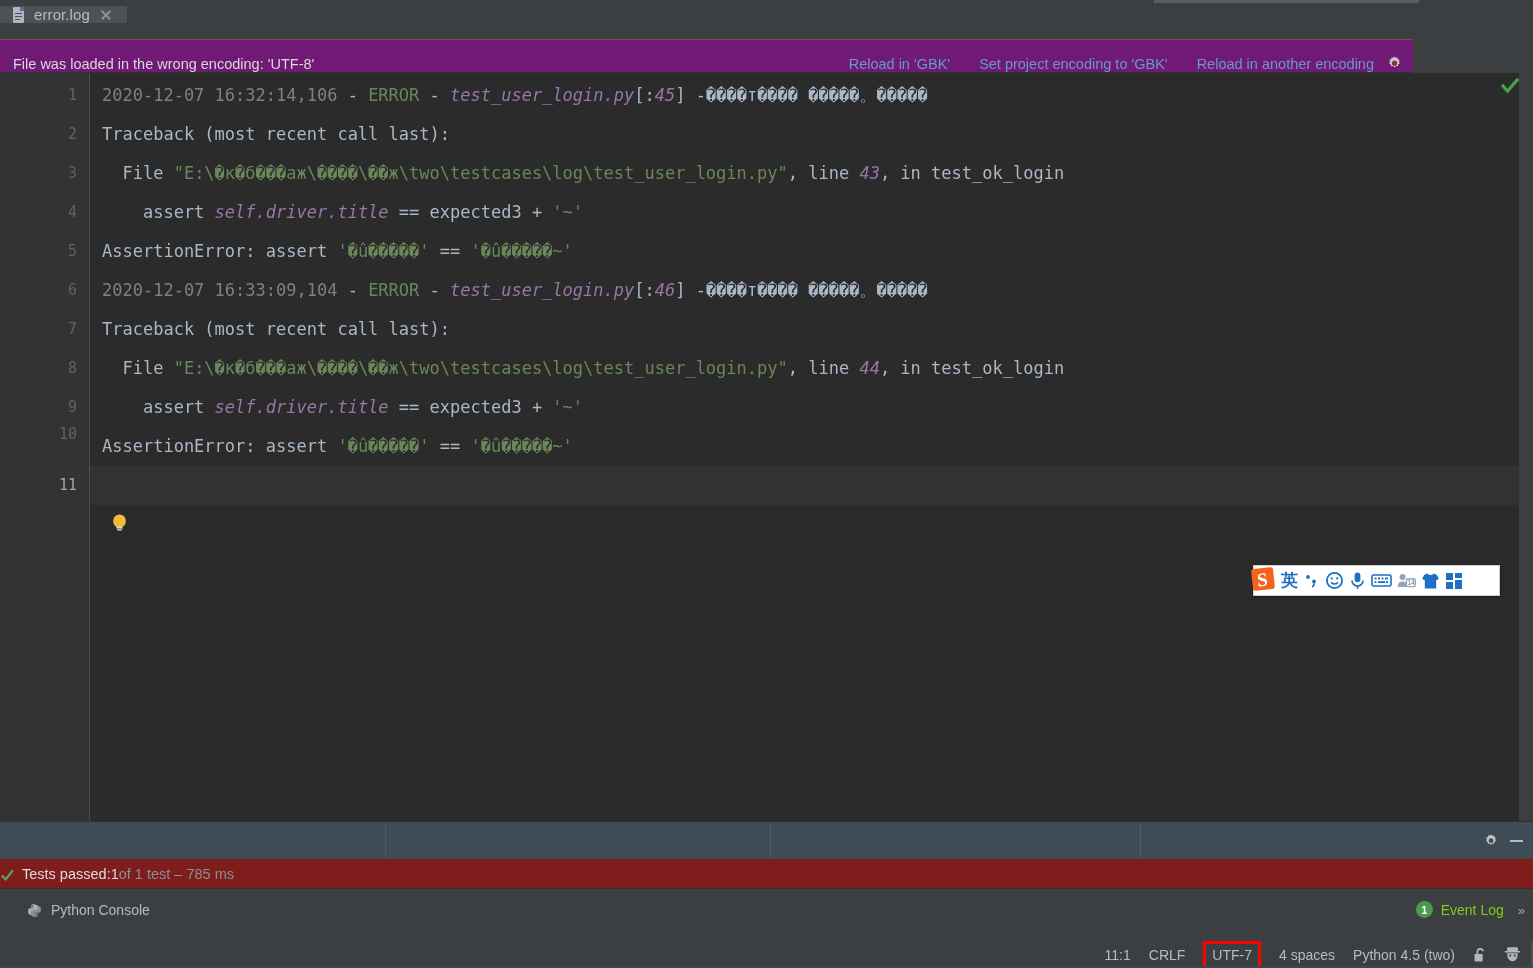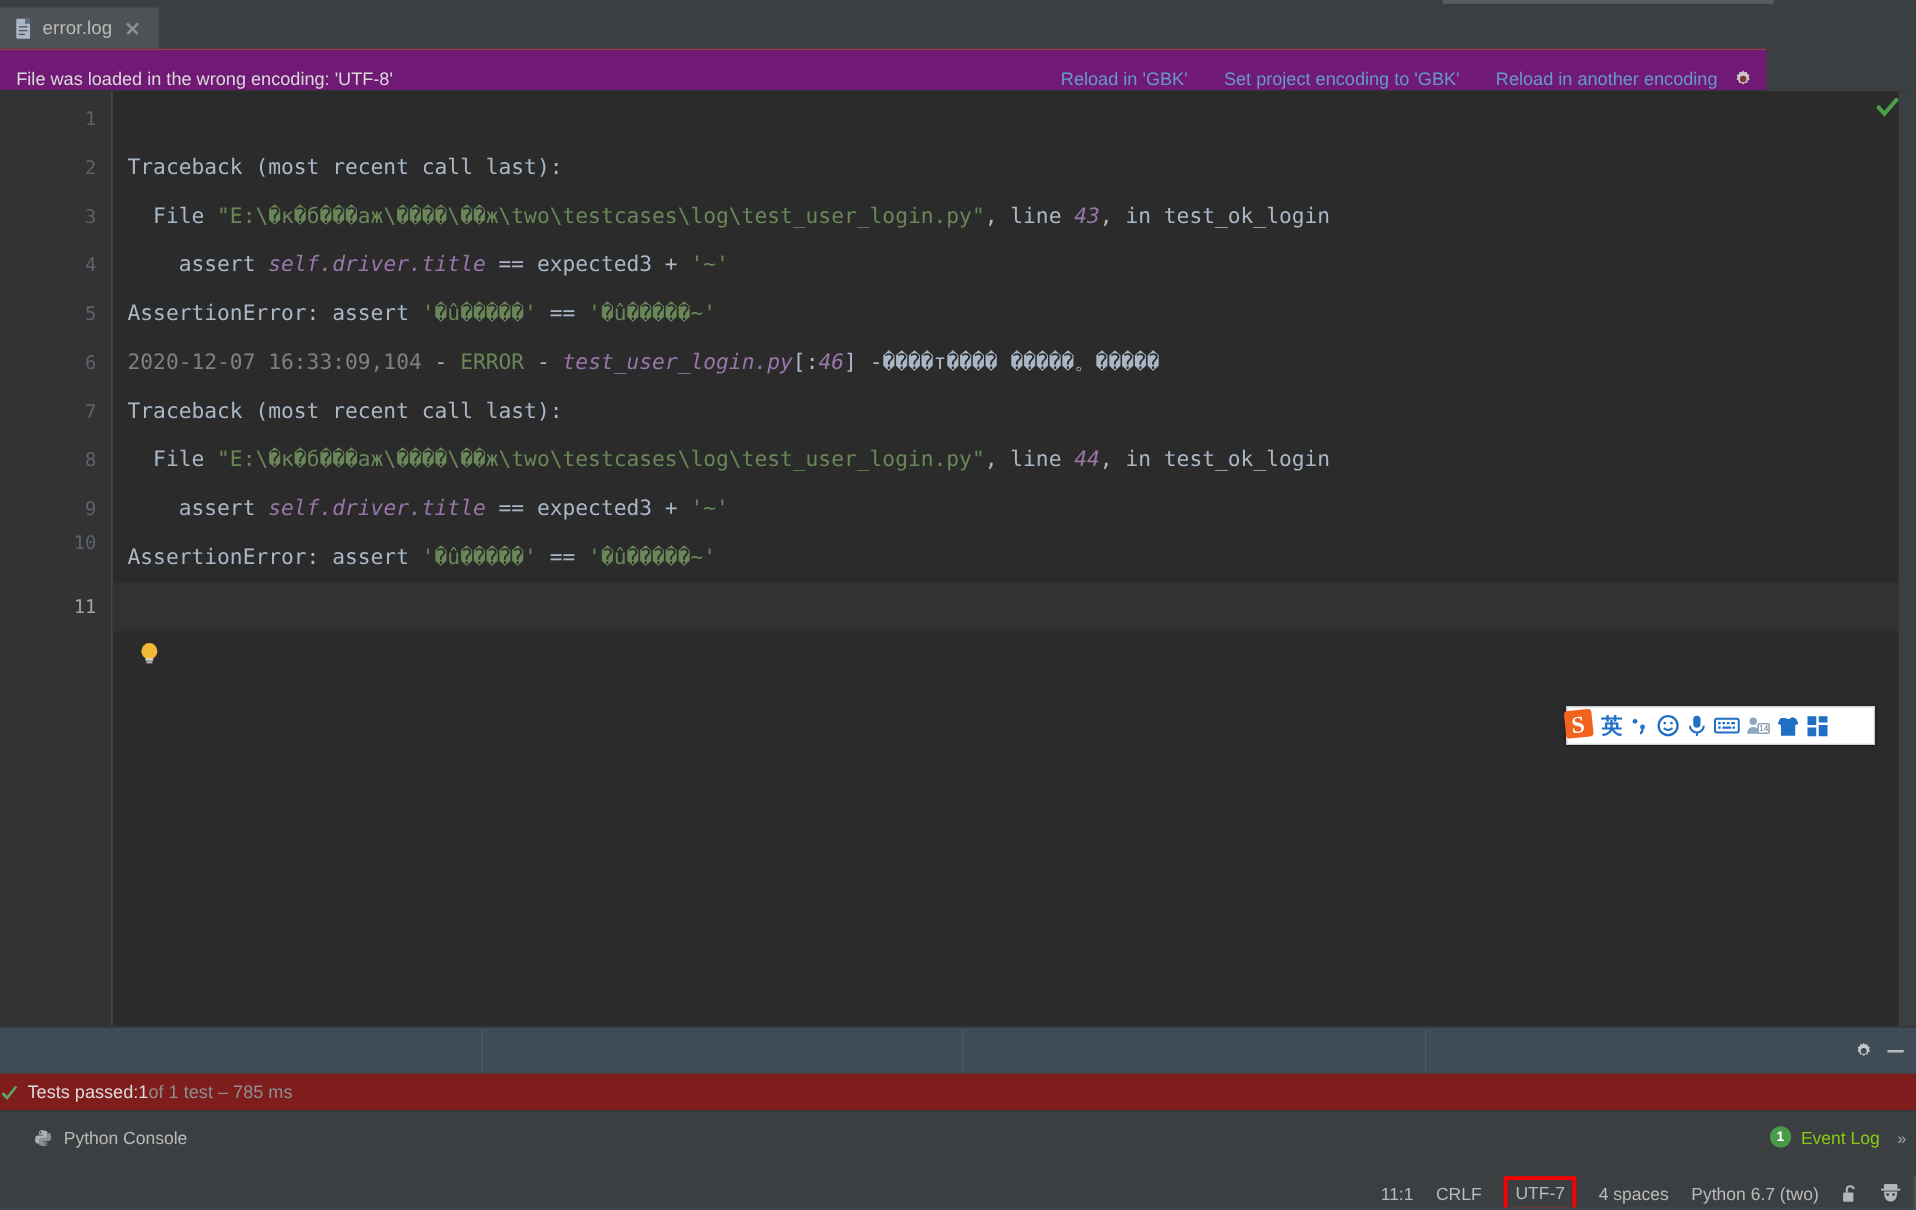--- a/index.html
+++ b/index.html
@@ -26,21 +26,21 @@
   .topstrip .ghost {
     position: absolute; right: 114px; top: 0px; width: 265px; height: 3px;
     background: #5a5d5f;
   }
   .tabbar {
     position: absolute; left: 0; top: 6px; width: 1533px; height: 33px;
     background: #3c3f41;
     border-bottom: 0;
   }
   .tab {
-    position: absolute; left: 0; top: 0; height: 33px;
+    position: absolute; left: 0; top: 0; height: 17px;
     display: flex; align-items: center;
     padding: 0 10px 0 12px;
     background: #4e5254;
     box-sizing: border-box;
   }
   .tab .fileicon {
     width: 13px; height: 16px; margin-right: 9px;
     position: relative; flex: none;
   }
   .tab .fileicon .sheet {
@@ -325,20 +325,21 @@
         <div class="gline" style="top: 120px;">4</div>
         <div class="gline" style="top: 159px;">5</div>
         <div class="gline" style="top: 198px;">6</div>
         <div class="gline" style="top: 237px;">7</div>
         <div class="gline" style="top: 276px;">8</div>
         <div class="gline" style="top: 315px;">9</div>
         <div class="gline" style="top: 342px;">10</div>
         <div class="gline cur" style="top: 393px;">11</div>
       </div>
     <div class="codearea" id="codearea">
+        <div class="crow" style="top: 3px;"><span class="tk-date">2020-12-07 16:32:14,106 </span><span class="tk-plain">- </span><span class="tk-err">ERROR</span><span class="tk-plain"> - </span><span class="tk-pyfile">test_user_login.py</span><span class="tk-plain">[:</span><span class="tk-num">45</span><span class="tk-plain">] -</span><span class="tk-moji-blue">����т���� �����。�����</span></div>
         <div class="crow" style="top: 42px;"><span class="tk-plain">Traceback (most recent call last):</span></div>
         <div class="crow" style="top: 81px;"><span class="tk-plain">  File </span><span class="tk-str">"E:\�к�б���аж\����\��ж\two\testcases\log\test_user_login.py"</span><span class="tk-plain">, line </span><span class="tk-num">43</span><span class="tk-plain">, in test_ok_login</span></div>
         <div class="crow" style="top: 120px;"><span class="tk-plain">    assert </span><span class="tk-attr">self.driver.title</span><span class="tk-plain"> == expected3 + </span><span class="tk-str">'~'</span></div>
         <div class="crow" style="top: 159px;"><span class="tk-plain">AssertionError: assert </span><span class="tk-moji">'�û�����'</span><span class="tk-plain"> == </span><span class="tk-moji">'�û�����~'</span></div>
         <div class="crow" style="top: 198px;"><span class="tk-date">2020-12-07 16:33:09,104 </span><span class="tk-plain">- </span><span class="tk-err">ERROR</span><span class="tk-plain"> - </span><span class="tk-pyfile">test_user_login.py</span><span class="tk-plain">[:</span><span class="tk-num">46</span><span class="tk-plain">] -</span><span class="tk-moji-blue">����т���� �����。�����</span></div>
         <div class="crow" style="top: 237px;"><span class="tk-plain">Traceback (most recent call last):</span></div>
         <div class="crow" style="top: 276px;"><span class="tk-plain">  File </span><span class="tk-str">"E:\�к�б���аж\����\��ж\two\testcases\log\test_user_login.py"</span><span class="tk-plain">, line </span><span class="tk-num">44</span><span class="tk-plain">, in test_ok_login</span></div>
         <div class="crow" style="top: 315px;"><span class="tk-plain">    assert </span><span class="tk-attr">self.driver.title</span><span class="tk-plain"> == expected3 + </span><span class="tk-str">'~'</span></div>
         <div class="crow" style="top: 354px;"><span class="tk-plain">AssertionError: assert </span><span class="tk-moji">'�û�����'</span><span class="tk-plain"> == </span><span class="tk-moji">'�û�����~'</span></div>
         <div class="crow curline" style="top: 393px;"><span class="tk-plain"></span></div>
@@ -479,21 +480,21 @@
     <span class="chev">»</span>
   </div>
 
   <div class="statusbar">
     <span class="sitem">11:1</span>
     <span class="sitem">CRLF</span>
     <span class="encwrap">
       <span class="sitem">UTF-7</span>
     </span>
     <span class="sitem">4 spaces</span>
-    <span class="sitem">Python 6.7 (two)</span>
+    <span class="sitem">Python 4.5 (two)</span>
     <span class="lockicon">
       <svg width="15" height="16" viewBox="0 0 15 16">
         <path d="M4.4 7 L4.4 4.6 q0 -2.7 2.8 -2.7 q2.6 0 2.8 2.4" stroke="#b4b7b9" stroke-width="1.6" fill="none"></path>
         <rect x="1.5" y="7" width="8.2" height="7.4" rx="1" fill="#b4b7b9"></rect>
       </svg>
     </span>
     <span class="hatman">
       <svg width="17" height="17" viewBox="0 0 17 17">
         <rect x="3.1" y="1.2" width="10.8" height="4.1" rx="1" fill="#b4b7b9"></rect>
         <rect x="0.8" y="5" width="15.4" height="1.5" fill="#b4b7b9"></rect>

